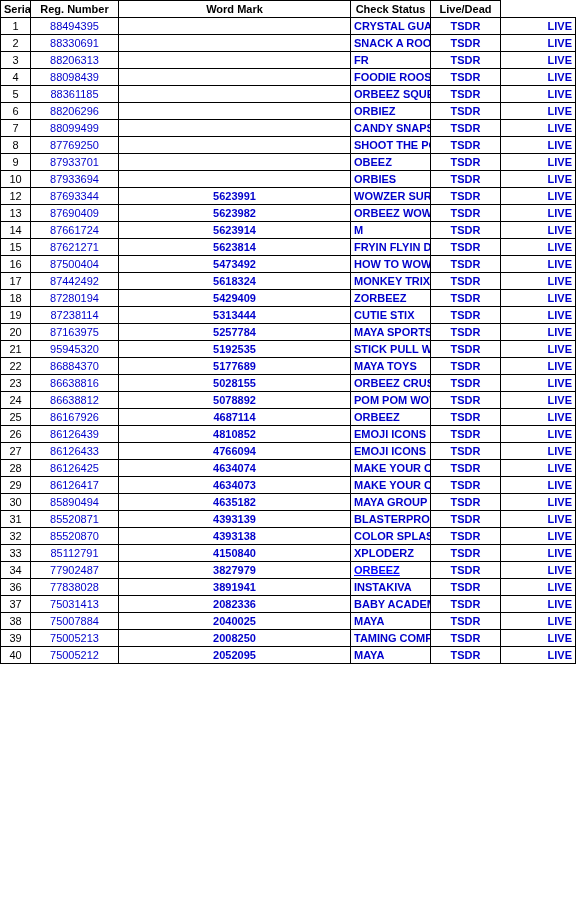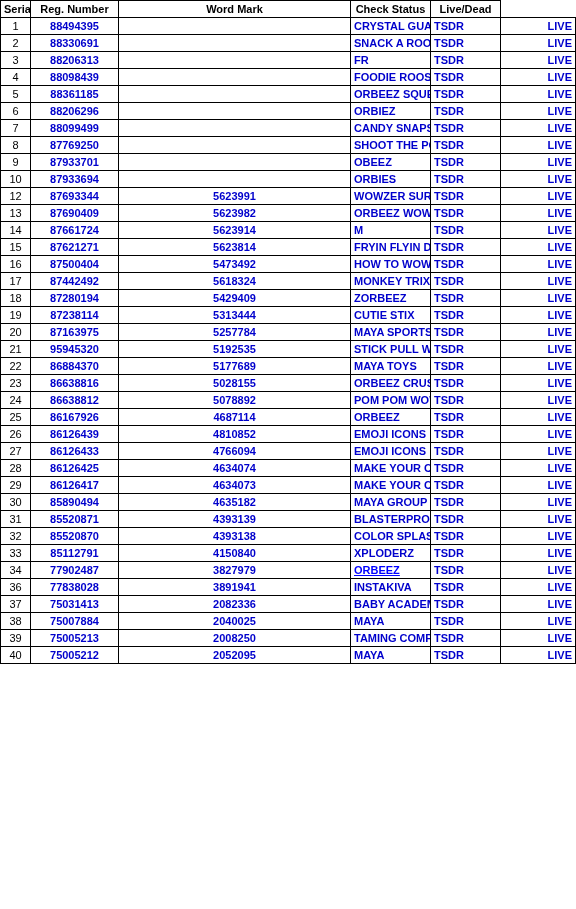--- a/index.html
+++ b/index.html
@@ -26,24 +26,24 @@
       font-weight: bold;
       text-align: center;
       font-size: 11px;
     }
     td {
       font-size: 11px;
     }
     .col-serial { width: 30px; text-align: center; }
     .col-reg { width: 88px; text-align: center; }
     .col-word { width: 230px; }
-    .col-check { width: 80px; }
+    .col-check { width: 80px; text-align: center; }
     .col-live { width: 70px; text-align: right; }
     .row-num { color: #000; text-align: center; font-size: 11px; }
-    .serial-val { color: #0000cc; font-weight: bold; }
+    .serial-val { color: #0000cc; font-weight: normal; }
     .reg-val { color: #0000cc; font-weight: bold; }
     .word-val { color: #0000cc; font-weight: bold; }
     .word-link { color: #0000ff; text-decoration: underline; font-weight: bold; }
     .check-val { color: #0000cc; font-weight: bold; }
     .live-val { color: #0000cc; font-weight: bold; }
     tr:nth-child(even) td { background: #fff; }
     tr:nth-child(odd) td { background: #fff; }
   </style>
 </head>
 <body>

